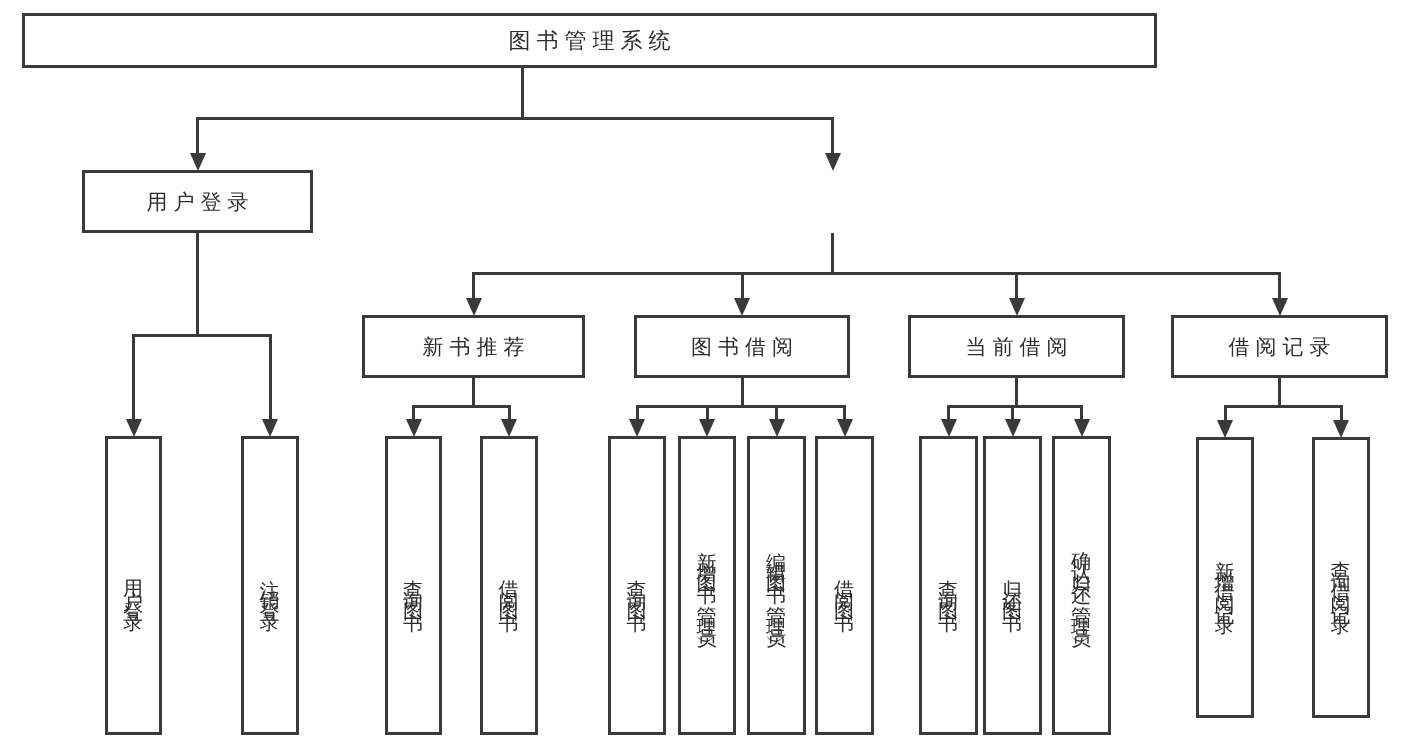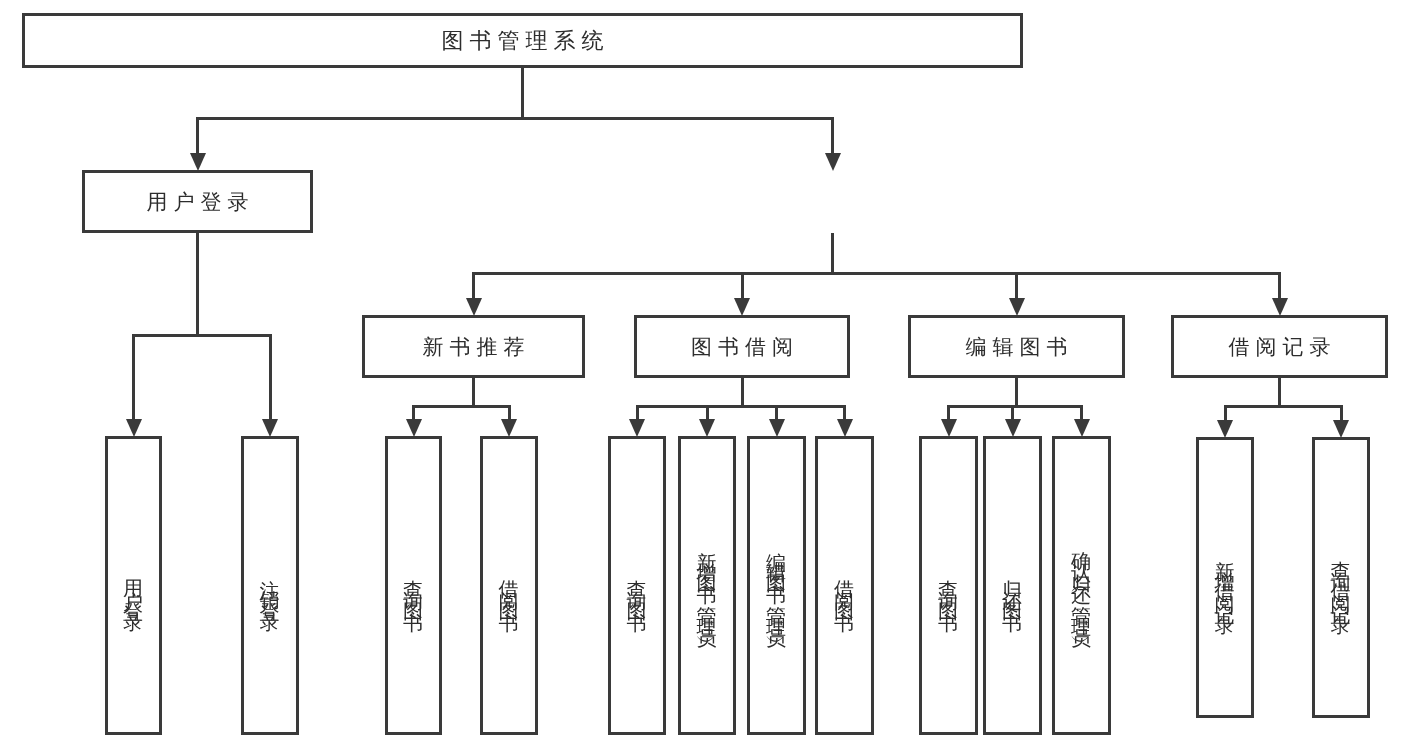--- a/index.html
+++ b/index.html
@@ -101,40 +101,40 @@
     <div class="ln" style="left: 1011px; top: 406px; width: 3px; height: 16px;"></div>
     <div class="arrow" style="left: 1004.5px; top: 419px;"></div>
     <div class="ln" style="left: 1080px; top: 406px; width: 3px; height: 16px;"></div>
     <div class="arrow" style="left: 1073.5px; top: 419px;"></div>
     <div class="ln" style="left: 1278px; top: 378px; width: 3px; height: 28px;"></div>
     <div class="ln" style="left: 1223.5px; top: 404.5px; width: 119px; height: 3px;"></div>
     <div class="ln" style="left: 1223.5px; top: 406px; width: 3px; height: 17px;"></div>
     <div class="arrow" style="left: 1217px; top: 420px;"></div>
     <div class="ln" style="left: 1339.5px; top: 406px; width: 3px; height: 17px;"></div>
     <div class="arrow" style="left: 1333px; top: 420px;"></div>
-    <div class="node rootbox" style="left: 22px; top: 13px; width: 1001px; height: 55px;">
+    <div class="node rootbox" style="left: 22px; top: 13px; width: 1135px; height: 55px;">
       <span class="lbl">图书管理系统</span>
     </div>
     <div class="node" style="left: 82px; top: 170px; width: 231px; height: 63px;">
       <span class="lbl">用户登录</span>
     </div>
     <div class="node v" style="left: 105px; top: 436px; width: 57px; height: 299px;">
       <span class="lbl">用户登录</span>
     </div>
     <div class="node v" style="left: 241px; top: 436px; width: 58px; height: 299px;">
       <span class="lbl">注销登录</span>
     </div>
     <div class="node" style="left: 362px; top: 315px; width: 223px; height: 63px;">
       <span class="lbl">新书推荐</span>
     </div>
     <div class="node" style="left: 634px; top: 315px; width: 216px; height: 63px;">
       <span class="lbl">图书借阅</span>
     </div>
     <div class="node" style="left: 908px; top: 315px; width: 217px; height: 63px;">
-      <span class="lbl">编辑图书</span>
+      <span class="lbl">当前借阅</span>
     </div>
     <div class="node" style="left: 1171px; top: 315px; width: 217px; height: 63px; text-align: right;">
       <span class="lbl">借阅记录</span>
     </div>
     <div class="node v" style="left: 385px; top: 436px; width: 57px; height: 299px;">
       <span class="lbl">查询图书</span>
     </div>
     <div class="node v" style="left: 480px; top: 436px; width: 58px; height: 299px;">
       <span class="lbl">借阅图书</span>
     </div>

